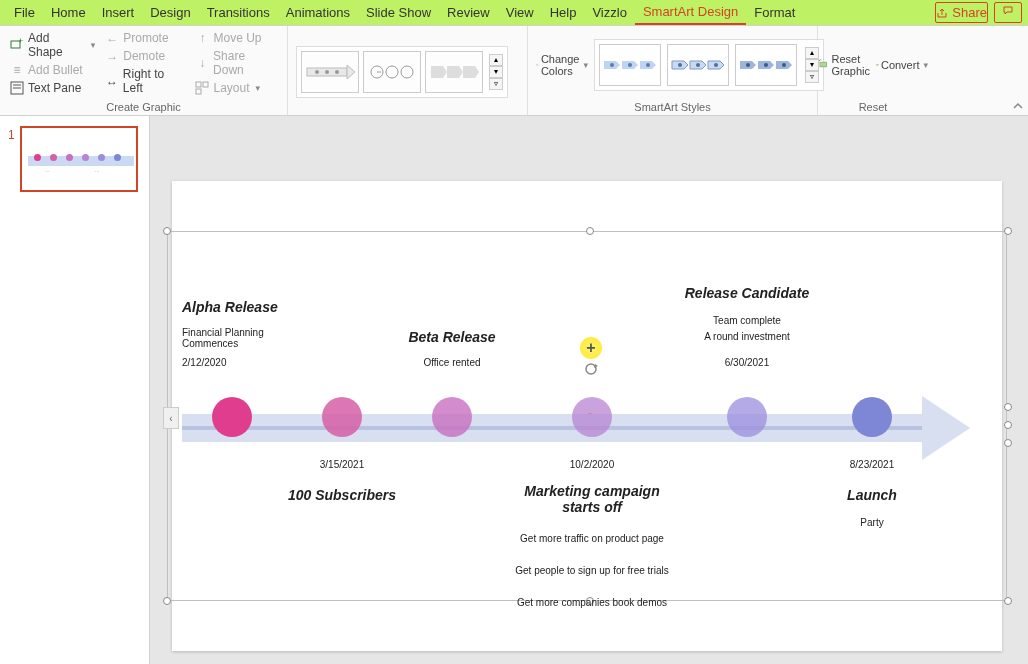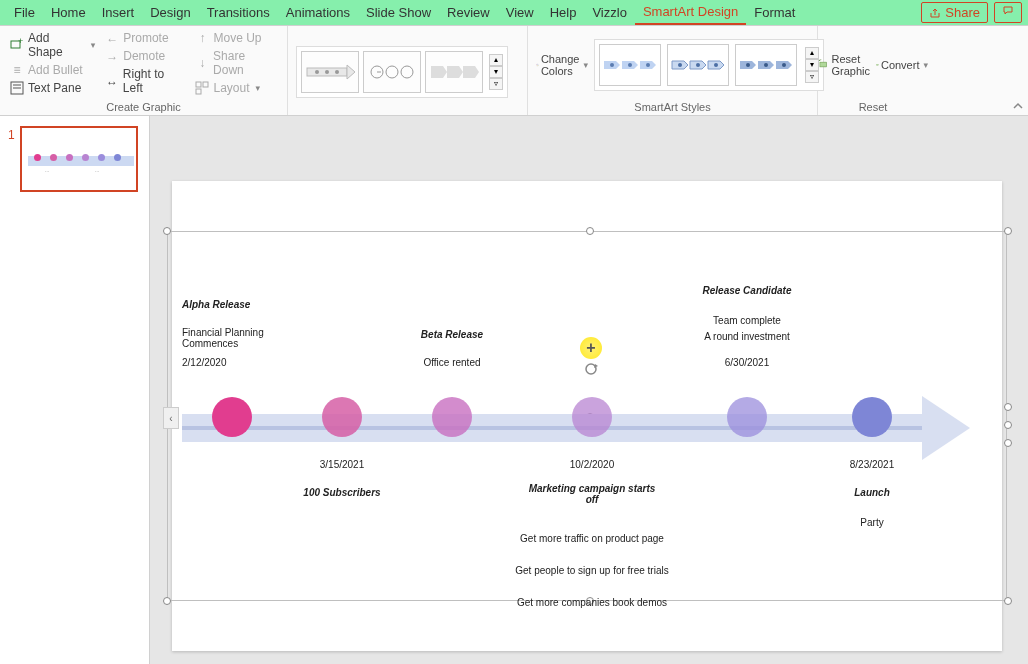--- a/index.html
+++ b/index.html
@@ -1,23 +1,23 @@
 <!DOCTYPE html>
 <html><head>
 <meta charset="utf-8">
 <style>
 * { box-sizing: border-box; margin: 0; padding: 0; font-family: "Segoe UI", Arial, sans-serif; }
 body { background: #E6E6E6; width: 1028px; height: 664px; overflow: hidden; position: relative; }
 
 
-.tabbar { background: #86efac; height: 26px; border-bottom: 1px solid #d0d0d0; display: flex; align-items: center; padding: 0 6px; font-size: 13px; color: #333; }
+.tabbar { background: #bef264; height: 26px; border-bottom: 1px solid #d0d0d0; display: flex; align-items: center; padding: 0 6px; font-size: 13px; color: #333; }
 .tabbar .tab { padding: 4px 8px; cursor: pointer; }
 .tabbar .tab.active { color: #D14424; border-bottom: 2px solid #D14424; font-weight: 500; }
 .tabbar .spacer { flex: 1; }
-.tabbar .share { border: 1px solid #D14424; color: #D14424; padding: 2px 7px; border-radius: 2px; margin-right: 6px; display: flex; align-items: center; gap: 4px; }
+.tabbar .share { border: 1px solid #D14424; color: #D14424; padding: 2px 0; border-radius: 2px; margin-right: 6px; display: flex; align-items: center; gap: 4px; }
 .tabbar .comment { border: 1px solid #D14424; color: #D14424; padding: 2px 6px; border-radius: 2px; }
 
 
 .ribbon { background: #fafafa; height: 90px; display: flex; border-bottom: 1px solid #d0d0d0; }
 .ribbon-group { border-right: 1px solid #e0e0e0; padding: 4px 8px 2px; display: flex; flex-direction: column; }
 .ribbon-group .body { flex: 1; display: flex; gap: 6px; }
 .ribbon-group .label { text-align: center; font-size: 11px; color: #666; padding-top: 2px; }
 .rg-col { display: flex; flex-direction: column; gap: 2px; }
 .rg-btn { display: flex; align-items: center; gap: 4px; font-size: 12px; color: #444; padding: 1px 2px; }
 .rg-btn.disabled { color: #aaa; }
@@ -51,21 +51,21 @@
 .sel-handle { position:absolute; width:8px; height:8px; background:#fff; border:1px solid #888; border-radius:50%; }
 .rotate-handle { position:absolute; width:14px; height:14px; }
 .plus-cursor { position:absolute; width:22px; height:22px; background:radial-gradient(circle,#FFF176 0%,#FFEB3B 70%); border-radius:50%; display:flex; align-items:center; justify-content:center; font-size:16px; color:#555; font-weight:bold; }
 
 .timeline-arrow { position:absolute; left:10px; top:225px; width:800px; height:44px; }
 .timeline-arrow .shaft { position:absolute; left:0; top:8px; width:740px; height:28px; background:#D8DFF1; }
 .timeline-arrow .head { position:absolute; left:740px; top:-10px; width:0; height:0; border-top:32px solid transparent; border-bottom:32px solid transparent; border-left:48px solid #D8DFF1; }
 .timeline-arrow .midline { position:absolute; left:0; top:20px; width:740px; height:4px; background:#B8C3E2; }
 
 .tl-dot { position:absolute; top:216px; width:40px; height:40px; border-radius:50%; }
-.tl-label { position:absolute; font-size:10px; color:#222; text-align:center; }
+.tl-label { position:absolute; font-size:14px; color:#222; text-align:center; }
 .tl-title { font-weight:bold; font-style:italic; }
 .tl-sub { font-size:10px; }
 
 .nav-btn { position:absolute; width:16px; height:22px; background:#f0f0f0; border:1px solid #ccc; font-size:10px; display:flex; align-items:center; justify-content:center; color:#666; }
 
 .thumb-txt { position:absolute; font-size:5px; color:#777; text-align:center; width:50px; }
 
 </style>
 </head>
 <body>

